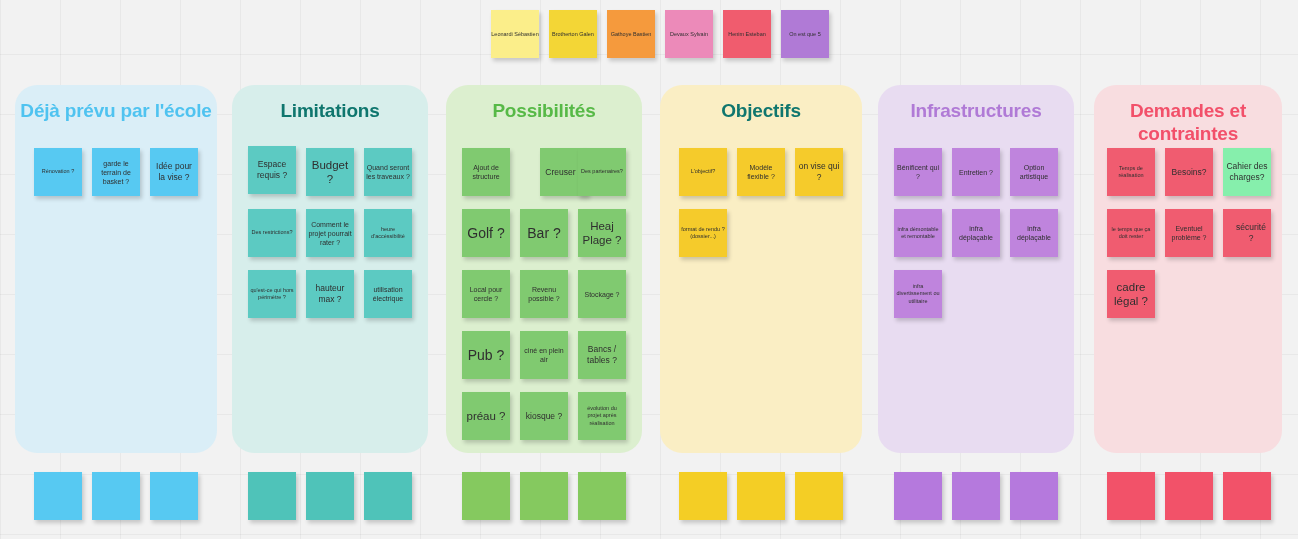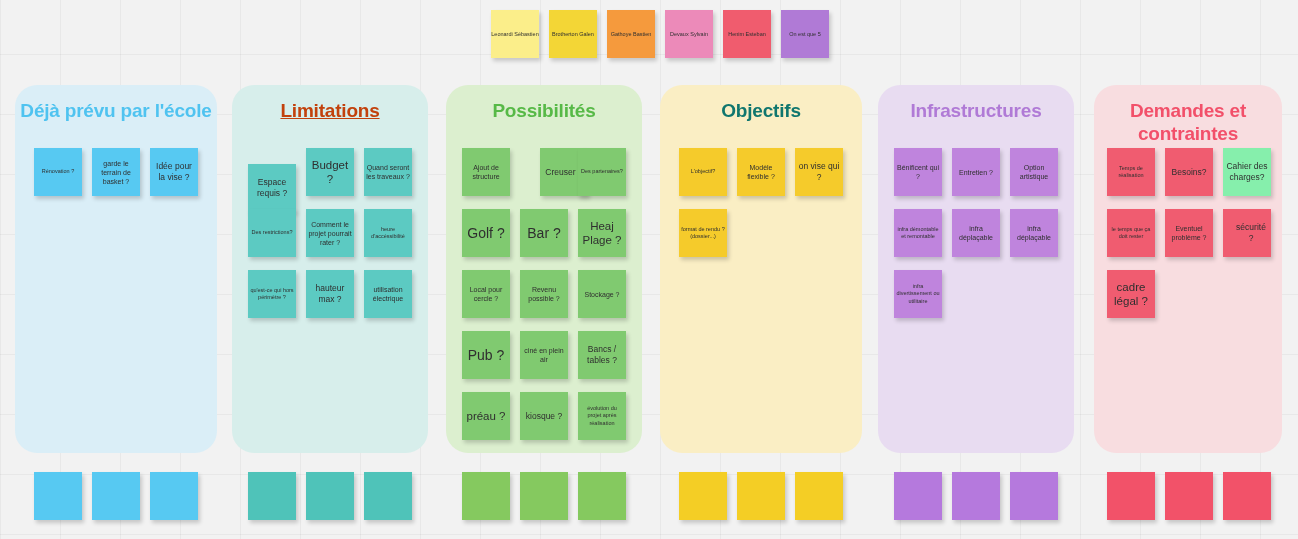--- a/index.html
+++ b/index.html
@@ -132,22 +132,22 @@
         <span>garde le terrain de basket ?</span>
       </div>
       <div class="note fs-med" style="left: 135px; top: 63px; background-color: rgb(87, 201, 242);">
         <span>Idée pour la vise ?</span>
       </div>
     </div>
     <div class="tray-note" style="left: 34px; background-color: rgb(87, 201, 242);"></div>
     <div class="tray-note" style="left: 92px; background-color: rgb(87, 201, 242);"></div>
     <div class="tray-note" style="left: 150px; background-color: rgb(87, 201, 242);"></div>
     <div class="column" style="left: 232px; width: 196px; background-color: rgb(215, 238, 235);">
-      <div class="col-title" style="color: #c2410c; text-decoration: underline;">Limitations</div>
-      <div class="note fs-med" style="left: 16px; top: 79px; background-color: rgb(92, 202, 194);">
+      <div class="col-title" style="color: #0f766e;">Limitations</div>
+      <div class="note fs-med" style="left: 16px; top: 61px; background-color: rgb(92, 202, 194);">
         <span>Espace requis ?</span>
       </div>
       <div class="note fs-big" style="left: 74px; top: 63px; background-color: rgb(92, 202, 194);">
         <span>Budget ?</span>
       </div>
       <div class="note fs-small" style="left: 132px; top: 63px; background-color: rgb(92, 202, 194);">
         <span>Quand seront les traveaux ?</span>
       </div>
       <div class="note fs-tiny" style="left: 16px; top: 124px; background-color: rgb(92, 202, 194);">
         <span>Des restrictions?</span>

